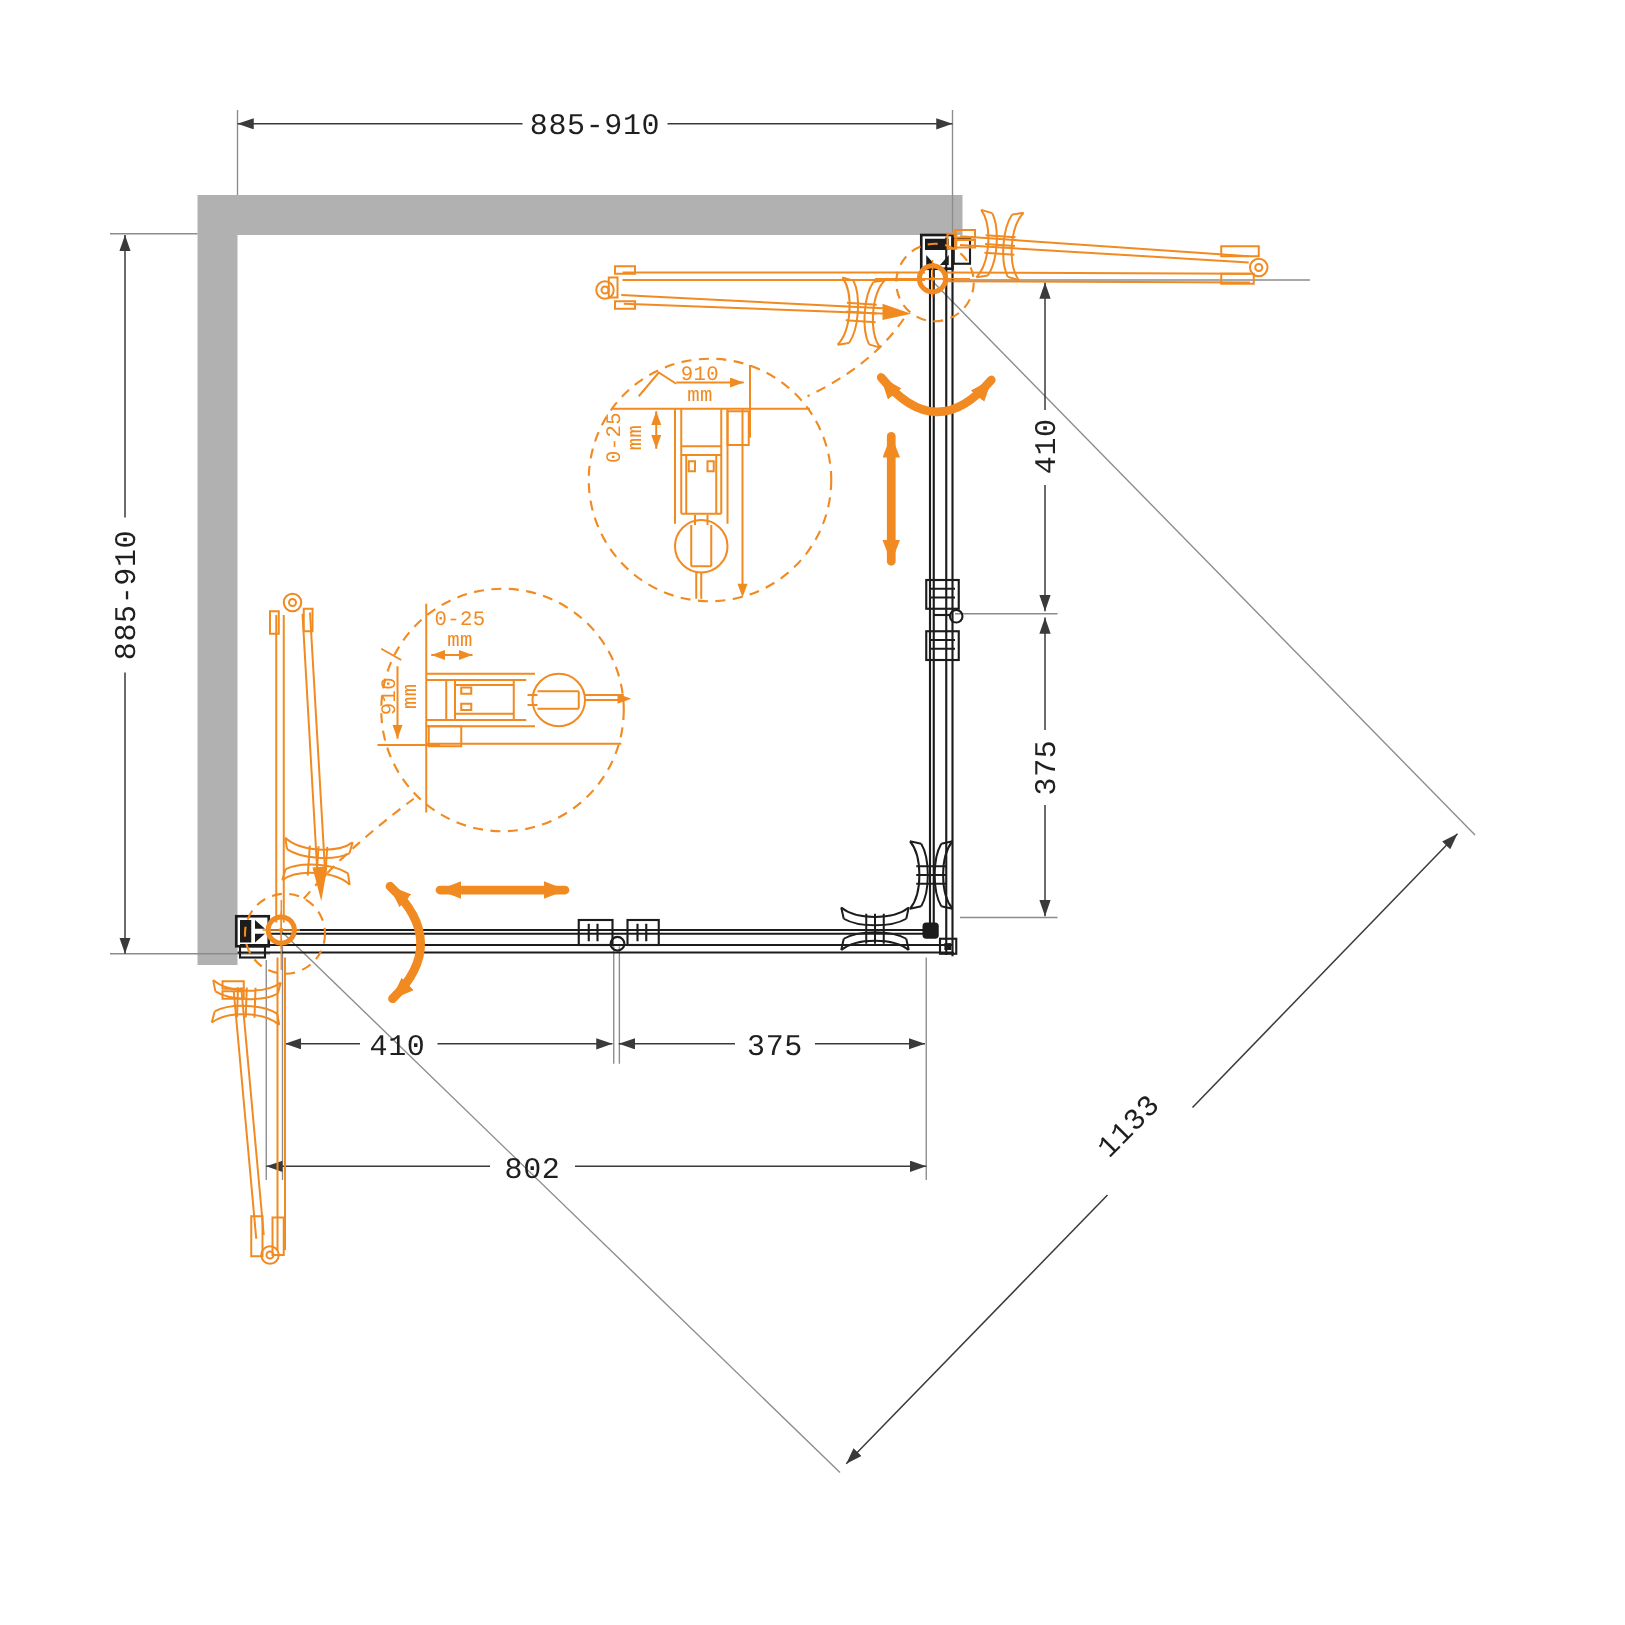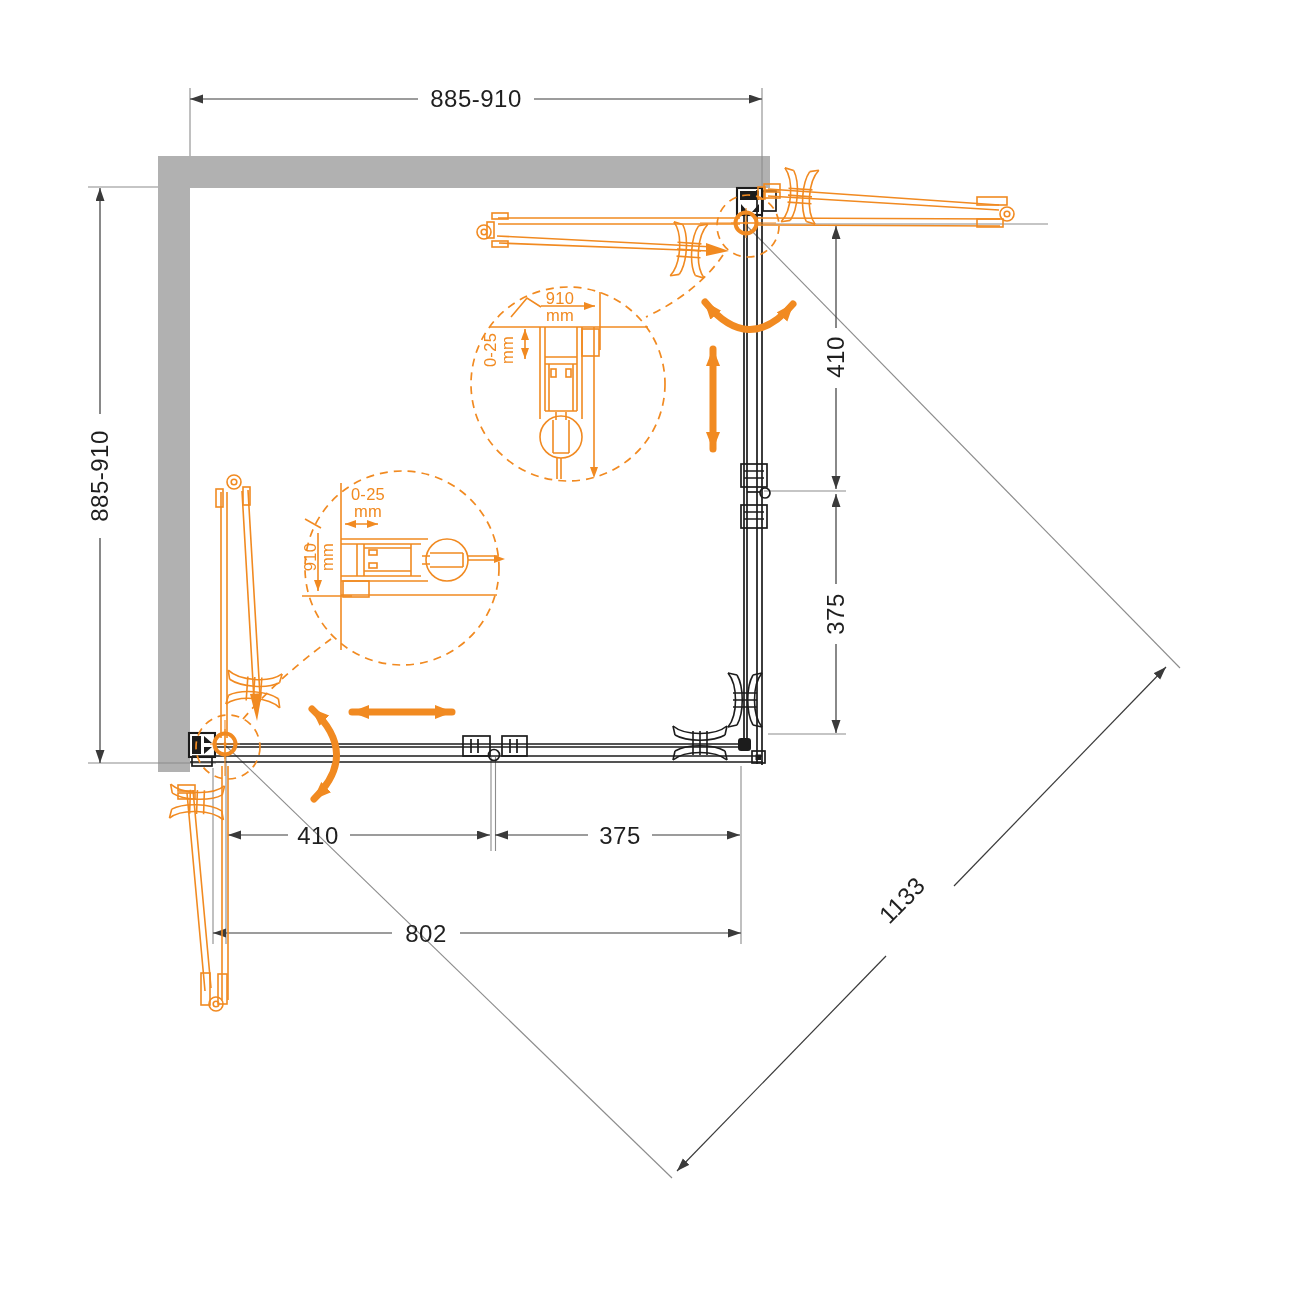--- a/index.html
+++ b/index.html
@@ -1,17 +1,17 @@
 <!DOCTYPE html>
 <html style="--accent: #F18A21; --wall-gray: #B1B1B1; --line-dark: #1C1C1C; --line-gray: #8C8C8C; --line-dim: #3A3A3A; --text-dark: #1F1F1F;"><head>
 <meta charset="utf-8">
 <style>
   html,body{margin:0;padding:0;background:#ffffff;}
   .stage{position:relative;width:1300px;height:1300px;background:#fff;overflow:hidden;
-         font-family:Liberation Sans, sans-serif;}
+         font-family:Liberation Mono, monospace;}
   svg{position:absolute;left:0;top:0;}
   
   .wall{fill:var(--wall-gray);}
   .blk{stroke:var(--line-dark);fill:none;stroke-width:1.7;}
   .blk2{stroke:var(--line-dark);fill:none;stroke-width:2.1;}
   .blkfill{fill:var(--line-dark);stroke:none;}
   .gry{stroke:var(--line-gray);fill:none;stroke-width:1.1;}
   .dim{stroke:var(--line-dim);fill:none;stroke-width:1.2;}
   .dimtxt{font-size:24px;fill:var(--text-dark);letter-spacing:.5px;}
   .otxt{font-size:16.5px;fill:var(--accent);letter-spacing:.3px;}

